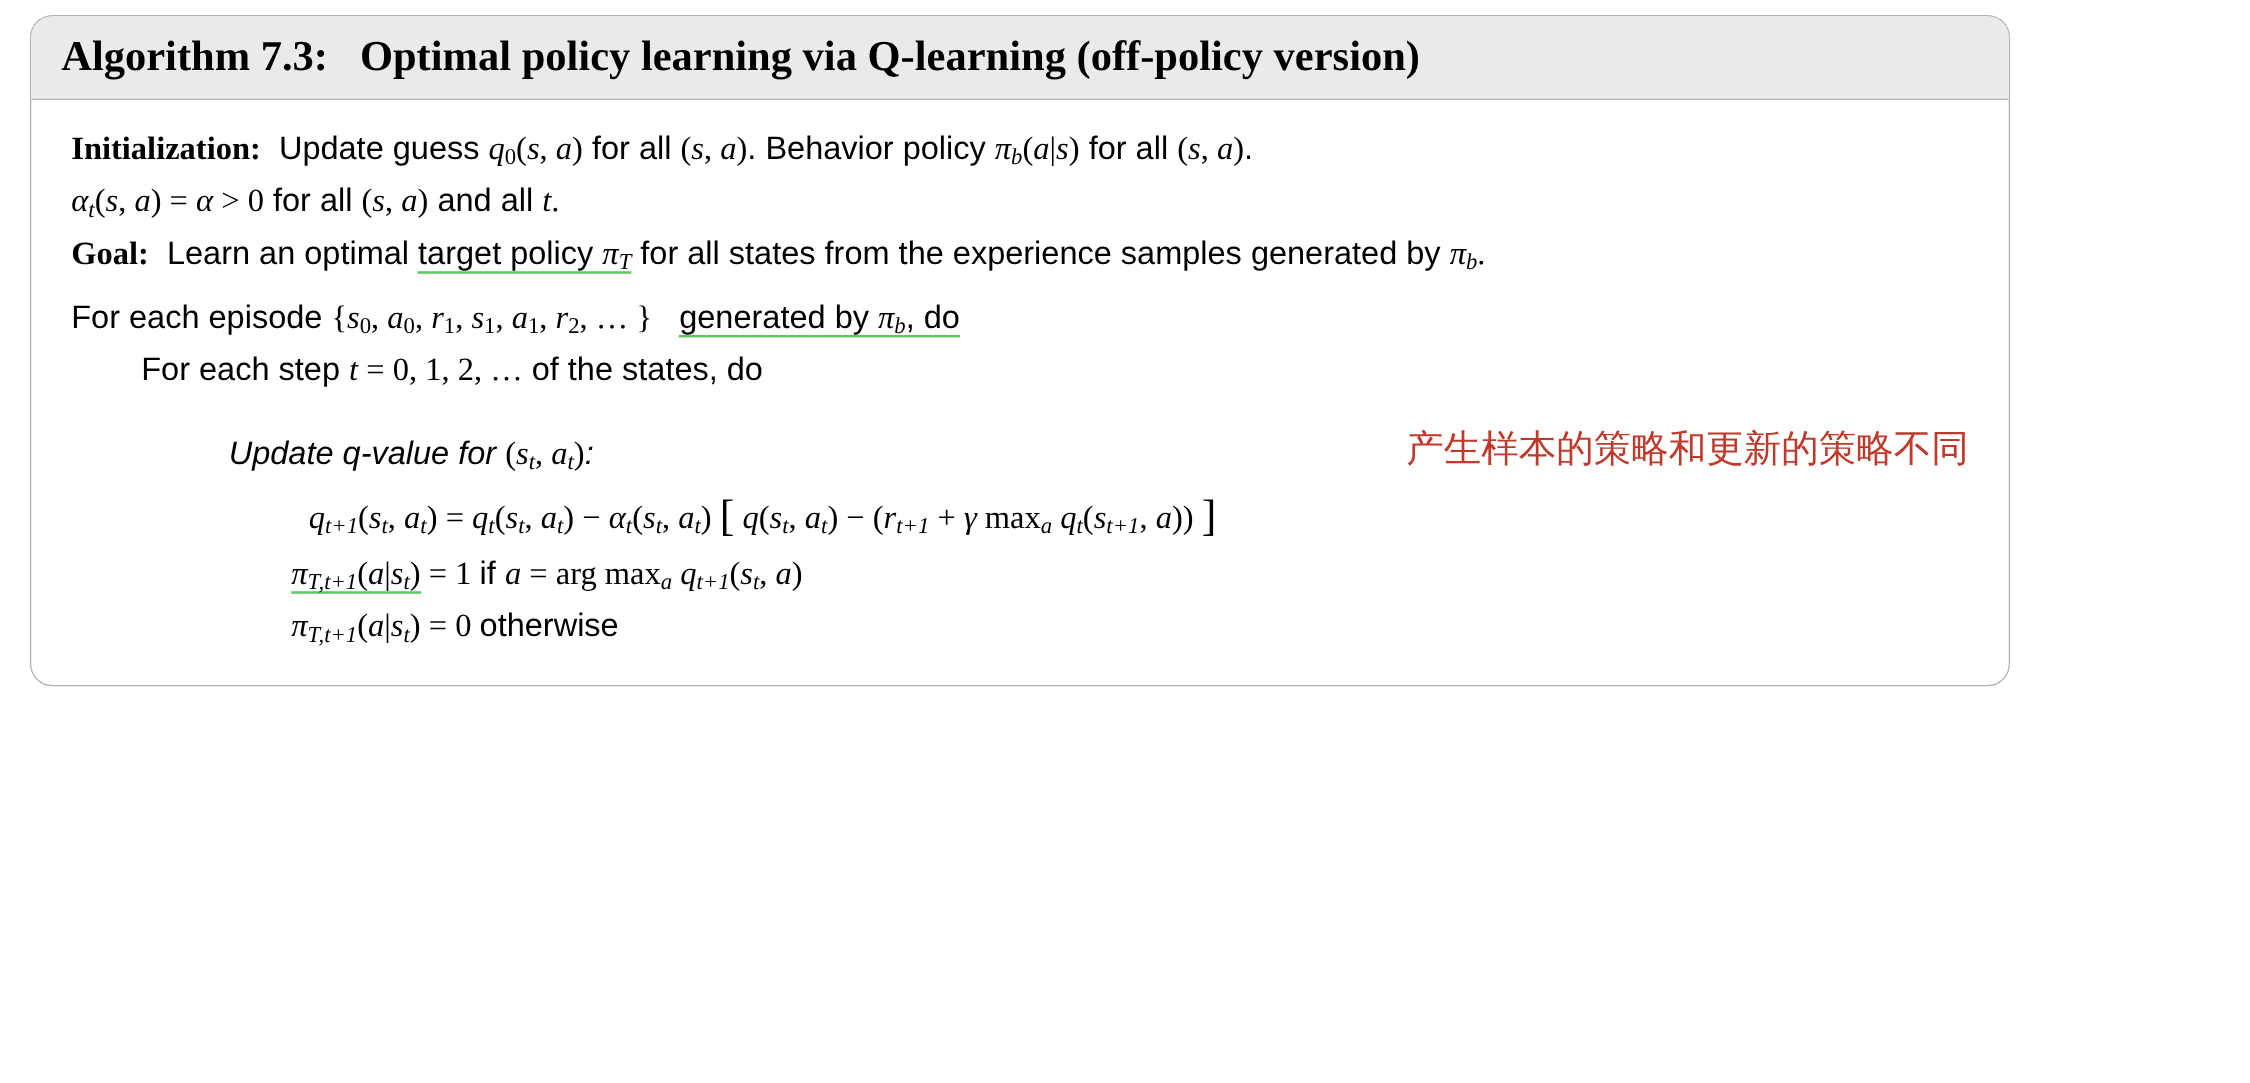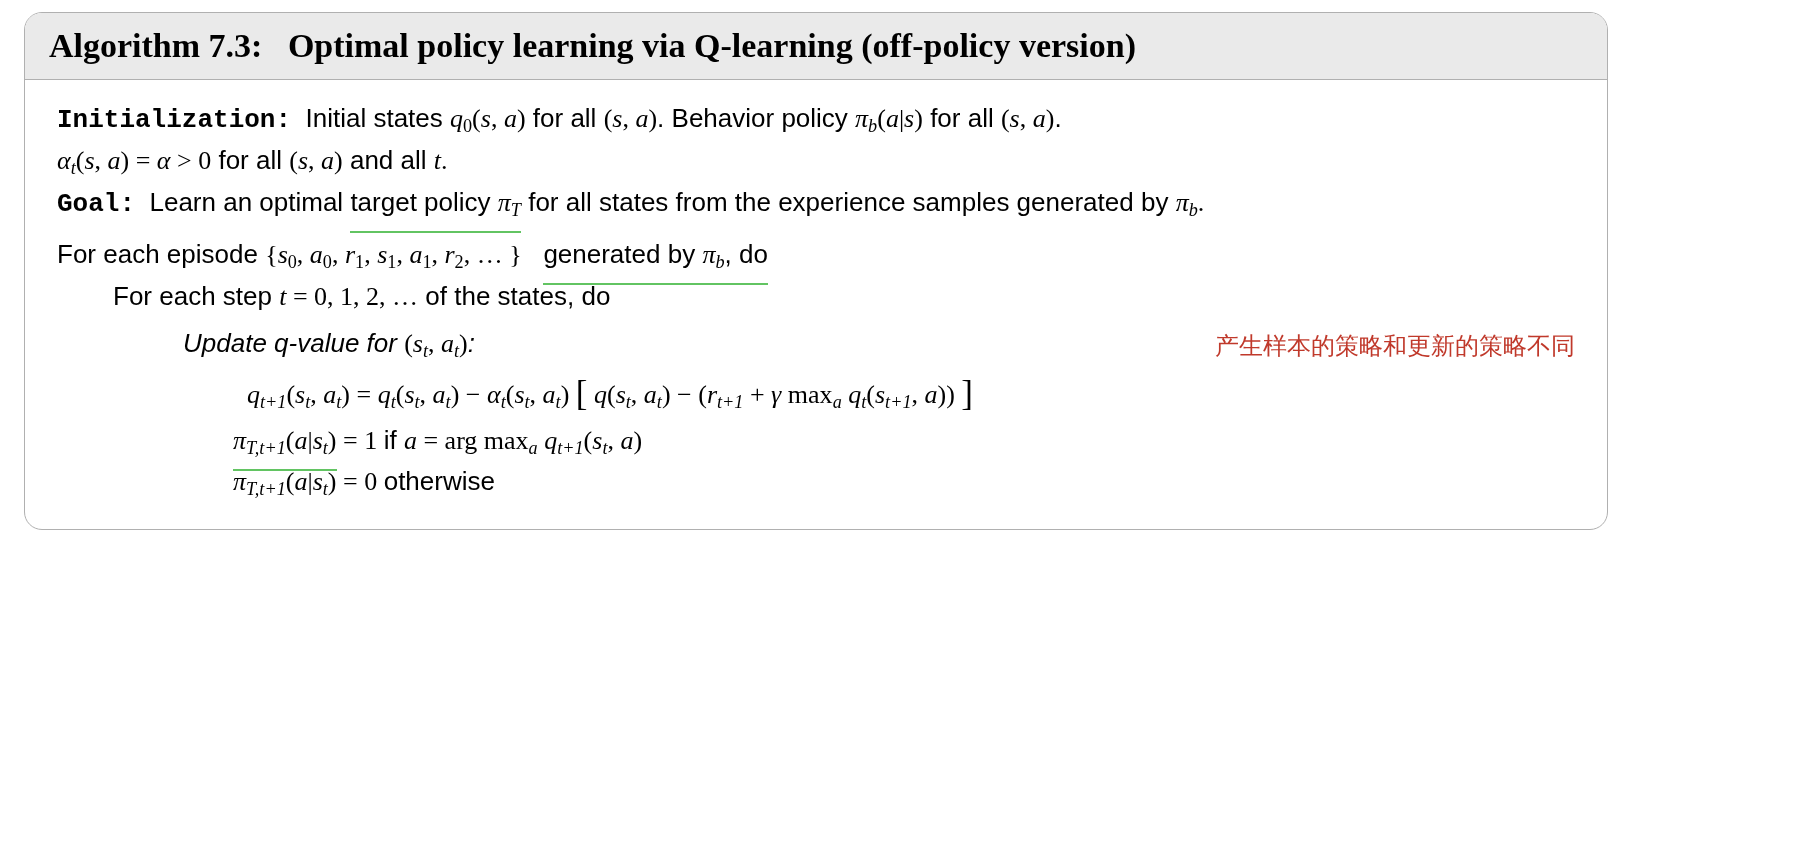--- a/index.html
+++ b/index.html
@@ -26,29 +26,29 @@
     padding: 14px 24px;
     font-family: Georgia, "Times New Roman", serif;
     font-weight: bold;
     font-size: 34px;
   }
   .algbody {
     padding: 18px 32px 26px 32px;
     line-height: 1.55;
     text-align: justify;
   }
-  .blk { display: block; margin-top: 6px; }
+  .blk { display: block; margin-top: 21px; }
   .mi { font-family: Georgia, "Times New Roman", serif; font-style: italic; }
   .mr { font-family: Georgia, "Times New Roman", serif; font-style: normal; }
   .sub { font-size: 0.7em; vertical-align: -0.25em; font-family: Georgia, serif; font-style: italic; }
   .subn { font-size: 0.7em; vertical-align: -0.25em; font-family: Georgia, serif; font-style: normal; }
-  b.lbl { font-family: Liberation Mono, monospace; font-weight: bold; }
+  b.lbl { font-family: Liberation Serif, serif; font-weight: bold; }
   em.step { font-style: italic; }
-  .uline-green { border-bottom: 2px solid #62c462; padding-bottom: 14px; }
-  .annot { color: #c0392b; font-family: "Songti SC", SimSun, serif; font-size: 24px; white-space: nowrap; }
+  .uline-green { border-bottom: 2px solid #62c462; padding-bottom: 0; }
+  .annot { color: #c0392b; font-family: "Songti SC", SimSun, serif; font-size: 30px; white-space: nowrap; }
   .row-anno { display: flex; justify-content: space-between; align-items: flex-end; }
   .ind1 { padding-left: 56px; }
   .ind2 { padding-left: 126px; }
   .ind3 { padding-left: 176px; }
   .eq  { padding-left: 190px; }
   .math { font-family: Georgia, "Times New Roman", serif; }
   .bigop { font-style: normal; }
   .lbrak, .rbrak { font-size: 1.35em; font-style: normal; position: relative; top: 0.06em; }
   .sep { height: 10px; }
   .algbody p { margin: 0; }
@@ -61,21 +61,21 @@
     <div class="algtitle">
       <span>Algorithm 7.3:</span>
       <span>&nbsp;</span>
       <span>Optimal policy learning via Q-learning (off-policy version)</span>
     </div>
 
     <div class="algbody">
 
       <p class="blk">
         <b class="lbl">Initialization:</b>&nbsp;
-        <span>Initial states </span>
+        <span>Update guess </span>
         <span class="math"><span class="mi">q</span><span class="subn">0</span><span class="mr">(</span><span class="mi">s</span><span class="mr">, </span><span class="mi">a</span><span class="mr">)</span></span>
         <span> for all </span>
         <span class="math"><span class="mr">(</span><span class="mi">s</span><span class="mr">, </span><span class="mi">a</span><span class="mr">)</span></span><span>.  Behavior policy </span>
         <span class="math"><span class="mi">π</span><span class="sub">b</span><span class="mr">(</span><span class="mi">a</span><span class="mr">|</span><span class="mi">s</span><span class="mr">)</span></span>
         <span> for all </span>
         <span class="math"><span class="mr">(</span><span class="mi">s</span><span class="mr">, </span><span class="mi">a</span><span class="mr">)</span></span><span>.</span>
         <br>
         <span class="math"><span class="mi">α</span><span class="sub">t</span><span class="mr">(</span><span class="mi">s</span><span class="mr">, </span><span class="mi">a</span><span class="mr">) = </span><span class="mi">α</span><span class="mr"> &gt; 0</span></span>
         <span> for all </span>
         <span class="math"><span class="mr">(</span><span class="mi">s</span><span class="mr">, </span><span class="mi">a</span><span class="mr">)</span></span>

